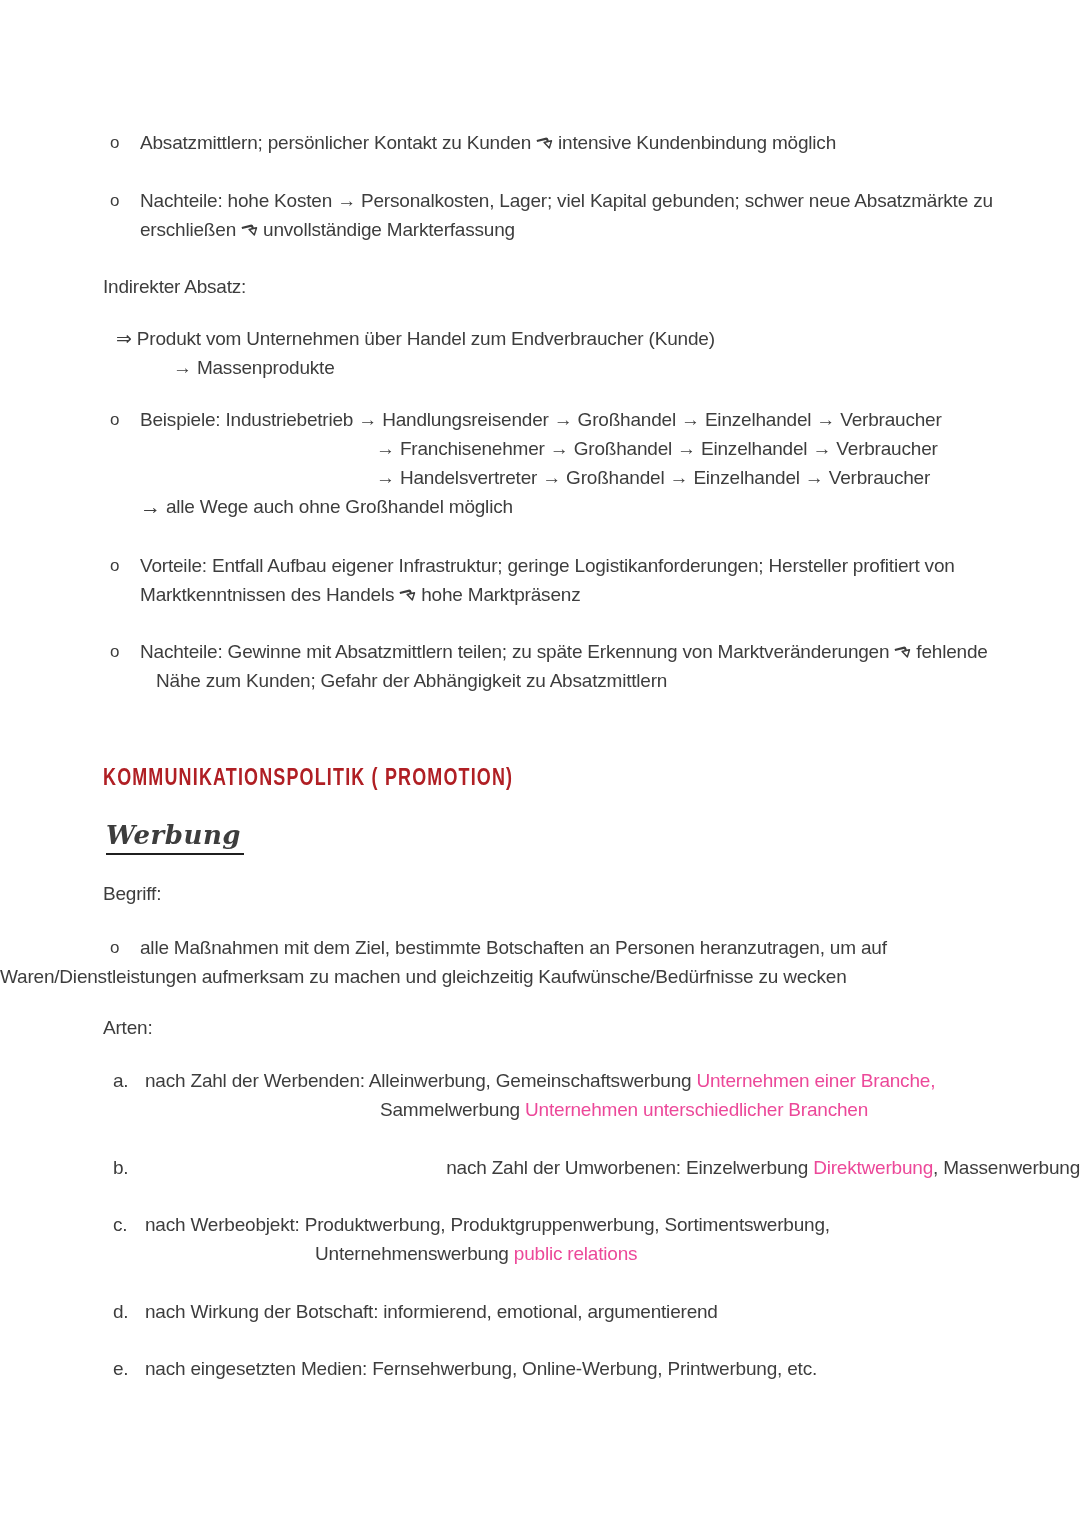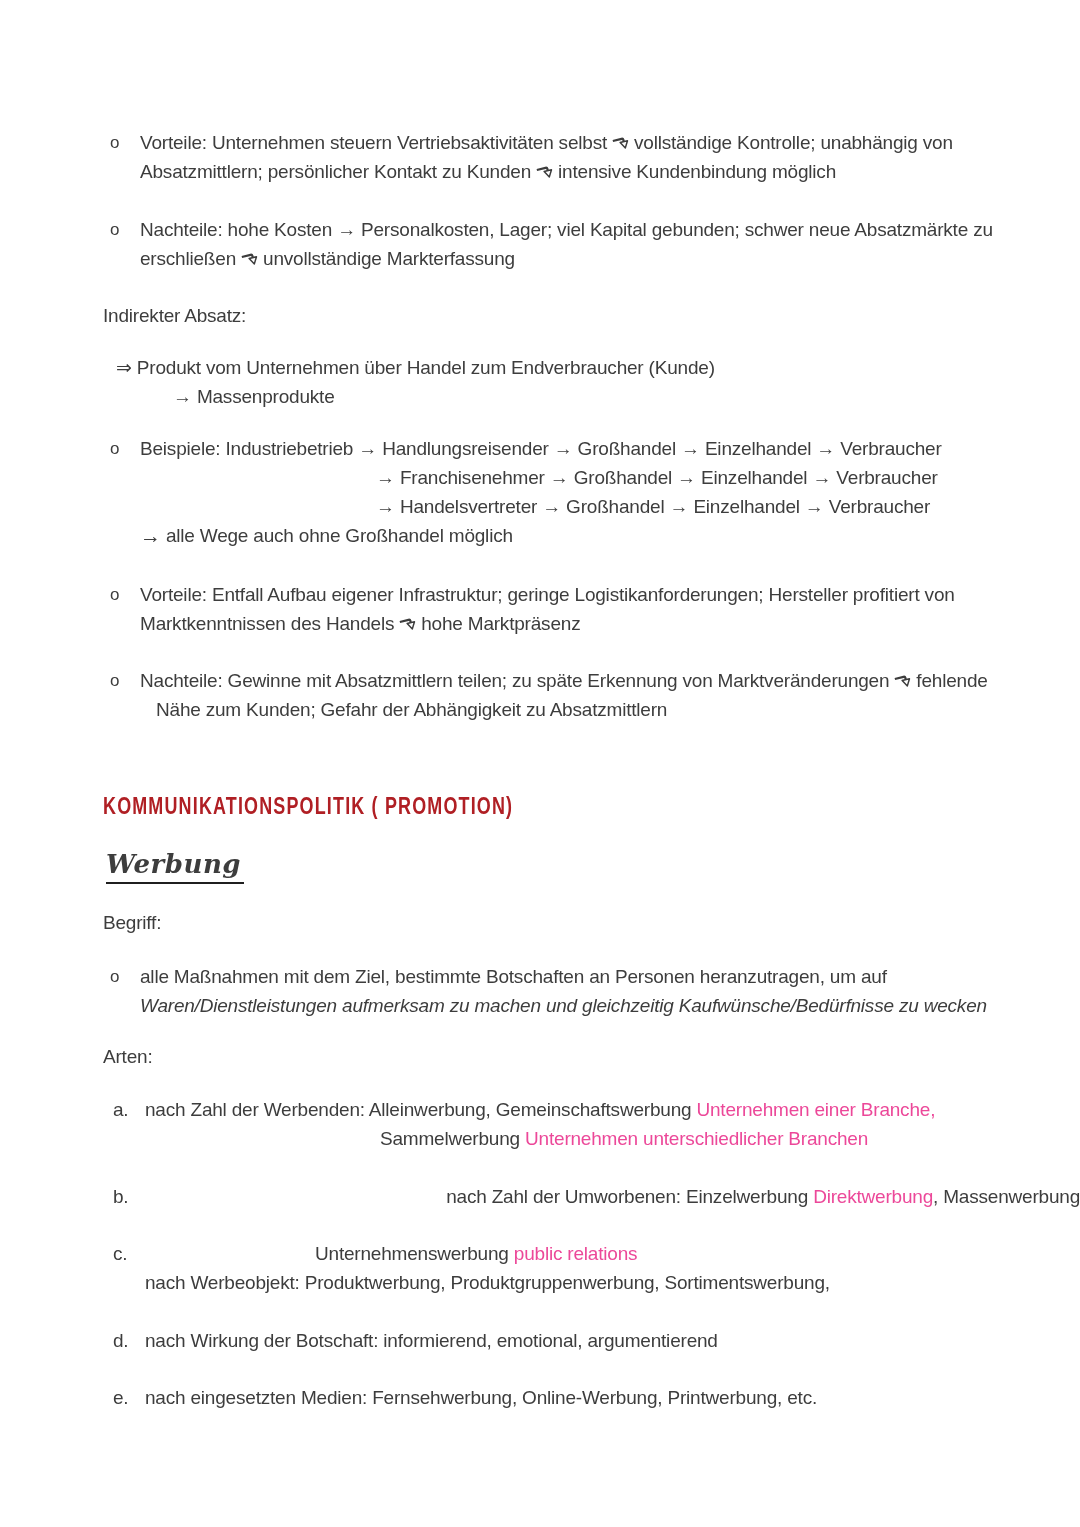--- a/index.html
+++ b/index.html
@@ -38,24 +38,20 @@
     padding:0 3px 1px 0;
   }
 </style>
 </head>
 <body>
 
 <div class="page">
   <div class="doc" id="doc">
       <div class="block bullet" style="margin-top: 0px;">
         <span class="marker">o</span>
-        <div class="line" style="padding-left: 140px;"><span>Vorteile: Unternehmen steuern Vertriebsaktivitäten selbst</span><span class="sq-icon"><svg viewBox="0 0 18 18" width="17" height="17" xmlns="http://www.w3.org/2000/svg">
-              <path d="M1.5 5.5 L11 5.5 Q12.6 5.5 12.6 7 L12.6 9" fill="none" stroke="#3d3d3d" stroke-width="2.4"></path>
-              <path d="M8.6 9 L16.6 9 L12.6 15.8 Z" fill="none" stroke="#3d3d3d" stroke-width="1.6" stroke-linejoin="round"></path>
-            </svg></span><span>vollständige Kontrolle; unabhängig von</span></div>
         <div class="line" style="padding-left: 140px;"><span>Absatzmittlern; persönlicher Kontakt zu Kunden</span><span class="sq-icon"><svg viewBox="0 0 18 18" width="17" height="17" xmlns="http://www.w3.org/2000/svg">
               <path d="M1.5 5.5 L11 5.5 Q12.6 5.5 12.6 7 L12.6 9" fill="none" stroke="#3d3d3d" stroke-width="2.4"></path>
               <path d="M8.6 9 L16.6 9 L12.6 15.8 Z" fill="none" stroke="#3d3d3d" stroke-width="1.6" stroke-linejoin="round"></path>
             </svg></span><span>intensive Kundenbindung möglich</span></div>
       </div>
       <div class="block bullet" style="margin-top: 29px;">
         <span class="marker">o</span>
         <div class="line" style="padding-left: 140px;"><span>Nachteile: hohe Kosten → Personalkosten, Lager; viel Kapital gebunden; schwer neue Absatzmärkte zu</span></div>
         <div class="line" style="padding-left: 140px;"><span>erschließen</span><span class="sq-icon"><svg viewBox="0 0 18 18" width="17" height="17" xmlns="http://www.w3.org/2000/svg">
               <path d="M1.5 5.5 L11 5.5 Q12.6 5.5 12.6 7 L12.6 9" fill="none" stroke="#3d3d3d" stroke-width="2.4"></path>
@@ -97,38 +93,38 @@
       </div>
       <div class="block heading-script" style="margin-top: 25px;">
         <div class="heading-script-line"><span class="heading-script-text">Werbung</span></div>
       </div>
       <div class="block plain" style="margin-top: 27px;">
         <div class="line" style="padding-left: 103px;"><span>Begriff:</span></div>
       </div>
       <div class="block bullet" style="margin-top: 25px;">
         <span class="marker">o</span>
         <div class="line" style="padding-left: 140px;"><span>alle Maßnahmen mit dem Ziel, bestimmte Botschaften an Personen heranzutragen, um auf</span></div>
-        <div class="line" style="padding-left: 140px; font-style: italic;"><span>Waren/Dienstleistungen aufmerksam zu machen und gleichzeitig Kaufwünsche/Bedürfnisse zu wecken</span></div>
+        <div class="line" style=""><span>Waren/Dienstleistungen aufmerksam zu machen und gleichzeitig Kaufwünsche/Bedürfnisse zu wecken</span></div>
       </div>
       <div class="block plain" style="margin-top: 22px;">
         <div class="line" style="padding-left: 103px;"><span>Arten:</span></div>
       </div>
       <div class="block lettered" style="margin-top: 24px;">
         <span class="marker">a.</span>
         <div class="line" style="padding-left: 145px;"><span>nach Zahl der Werbenden: Alleinwerbung, Gemeinschaftswerbung </span><span class="muted">Unternehmen einer Branche,</span></div>
         <div class="line" style="padding-left: 380px;"><span>Sammelwerbung </span><span class="muted">Unternehmen unterschiedlicher Branchen</span></div>
       </div>
       <div class="block lettered" style="margin-top: 29px;">
         <span class="marker">b.</span>
         <div class="line" style="padding-left: 73px; text-align: right;"><span>nach Zahl der Umworbenen: Einzelwerbung </span><span class="muted">Direktwerbung</span><span>, Massenwerbung</span></div>
       </div>
       <div class="block lettered" style="margin-top: 28px;">
         <span class="marker">c.</span>
+        <div class="line" style="padding-left: 145px;"><span>nach Werbeobjekt: Produktwerbung, Produktgruppenwerbung, Sortimentswerbung,</span></div>
         <div class="line" style="padding-left: 315px;"><span>Unternehmenswerbung </span><span class="muted">public relations</span></div>
-        <div class="line" style="padding-left: 145px;"><span>nach Werbeobjekt: Produktwerbung, Produktgruppenwerbung, Sortimentswerbung,</span></div>
       </div>
       <div class="block lettered" style="margin-top: 29px;">
         <span class="marker">d.</span>
         <div class="line" style="padding-left: 145px;"><span>nach Wirkung der Botschaft: informierend, emotional, argumentierend</span></div>
       </div>
       <div class="block lettered" style="margin-top: 28px;">
         <span class="marker">e.</span>
         <div class="line" style="padding-left: 145px;"><span>nach eingesetzten Medien: Fernsehwerbung, Online-Werbung, Printwerbung, etc.</span></div>
       </div>
     </div>

